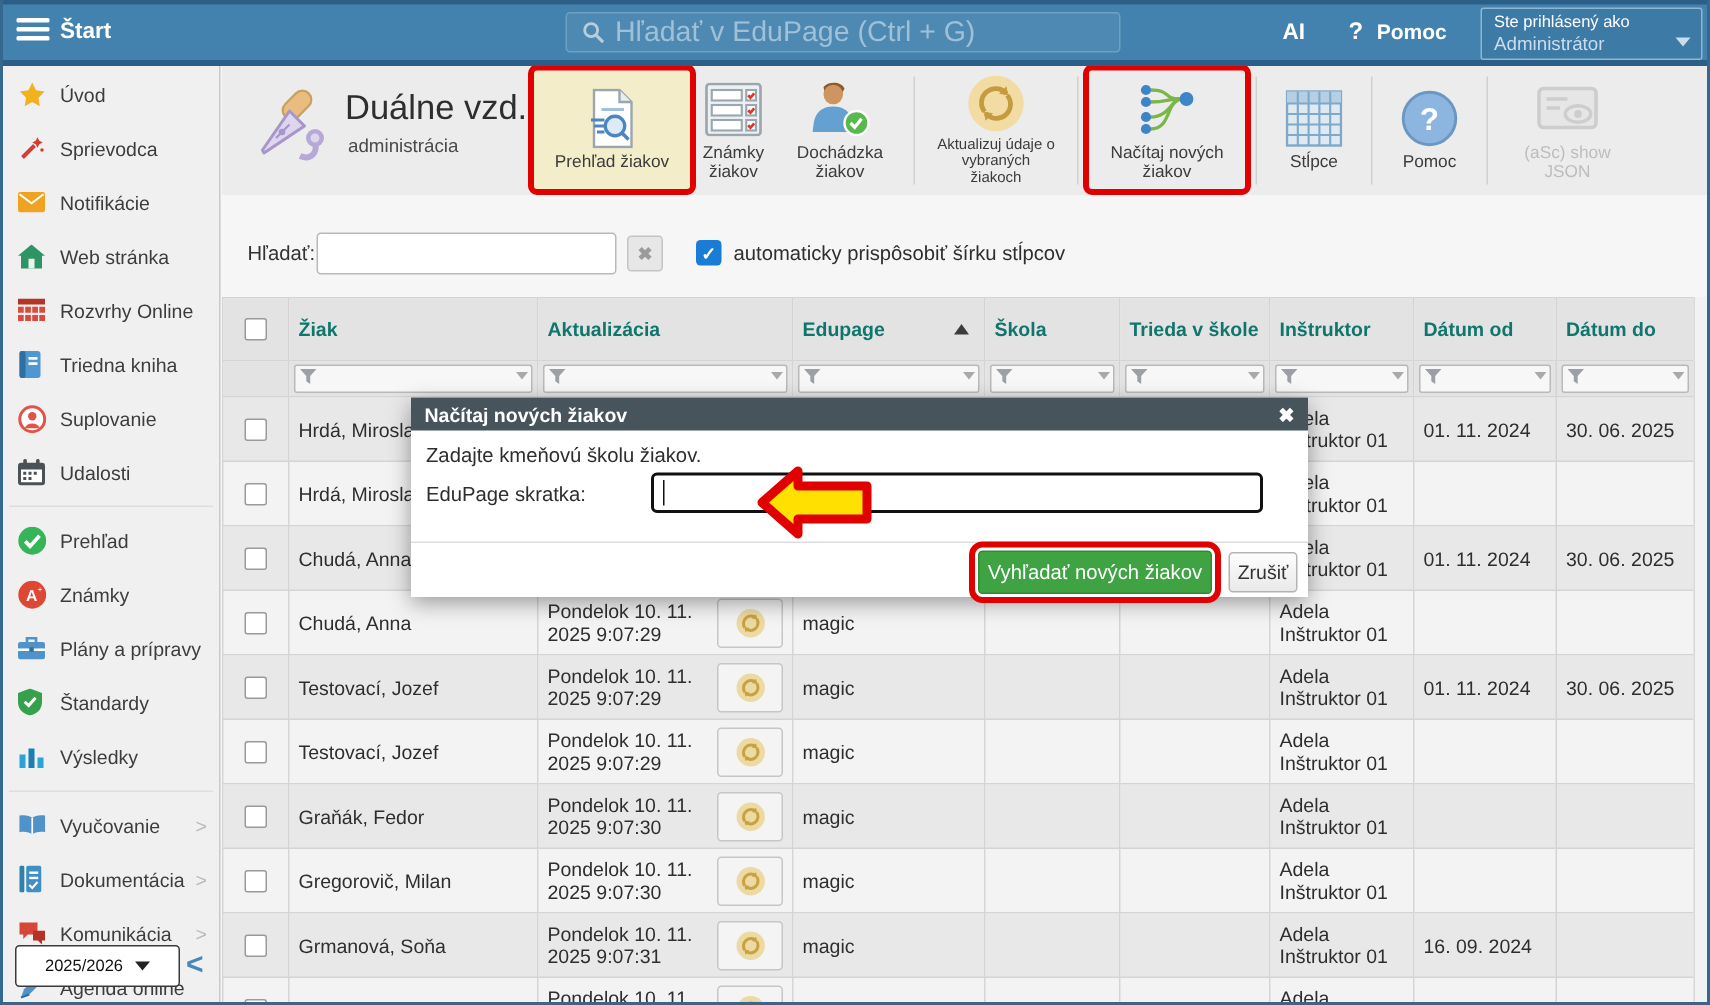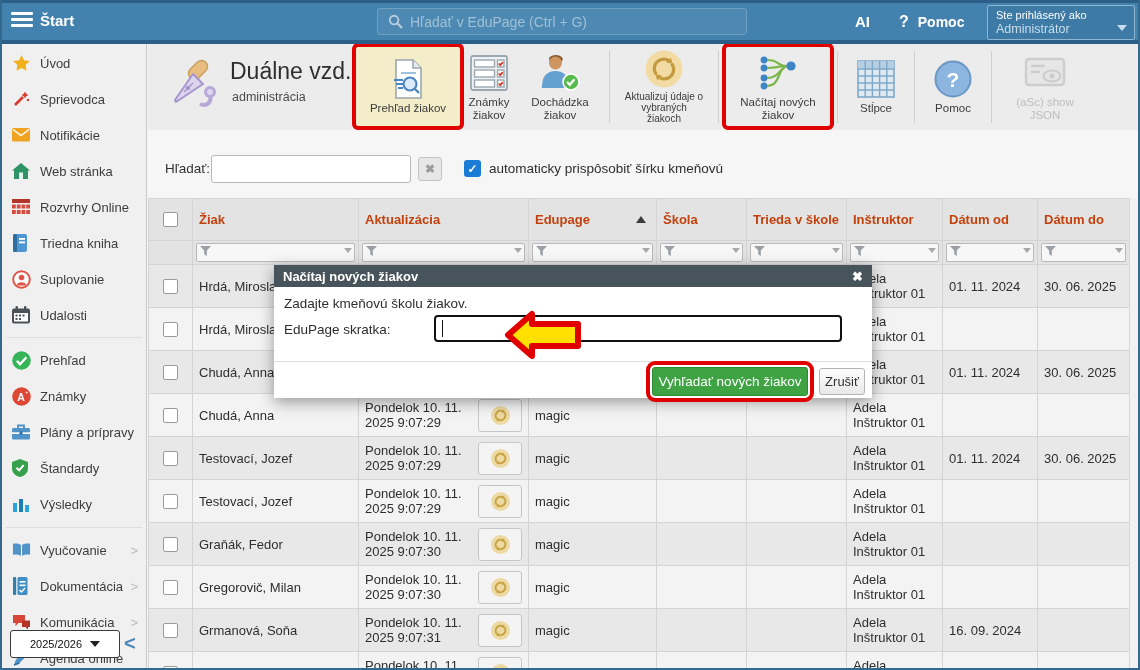--- a/index.html
+++ b/index.html
@@ -10,21 +10,21 @@
   
   .topbar { position:absolute; left:0; top:0; width:100%; height:44px;
             background:#4382ae; border-top:3px solid #2b5f88; border-bottom:4px solid #2b5f88; }
   .hamburger { position:absolute; left:9px; top:9px; width:22px; height:19px; cursor:pointer; }
   .hamburger span { display:block; height:3px; background:#fff; margin-bottom:3px; border-radius:1px; }
   .start-label { position:absolute; left:38px; top:9px; color:#fff; font-weight:bold; font-size:15px; }
   .top-search { position:absolute; left:375px; top:5px; width:370px; height:27px;
                 background:#4d89b2; border:1px solid #6fa0c0; border-radius:3px; display:flex; align-items:center; }
   .top-search svg { margin:0 7px 0 10px; }
   .top-search input { flex:1; background:transparent; border:none; outline:none;
-                      color:#d8e6f0; font-size:14px; font-family:inherit; }
+                      color:#d8e6f0; font-size:19px; font-family:inherit; }
   .top-search input::placeholder { color:#9fc0d6; }
   .ai-label { position:absolute; left:853px; top:10px; color:#fff; font-weight:bold; font-size:15px; cursor:pointer; }
   .help-group { position:absolute; left:897px; top:10px; color:#fff; cursor:pointer; font-size:14px; font-weight:bold; }
   .help-group .qmark { font-size:16px; margin-right:9px; }
   .user-box { position:absolute; left:985px; top:2px; width:148px; height:35px;
               background:#3d7aa5; border:1px solid #8fb6d0; border-radius:2px; padding:3px 8px; cursor:pointer; }
   .user-box .l1 { color:#fff; font-size:11px; font-weight:normal; line-height:13px; }
   .user-box .l2 { color:#c9dded; font-size:12.5px; line-height:14px; }
   .user-box .caret { position:absolute; right:7px; bottom:8px; width:0; height:0;
                      border-left:5px solid transparent; border-right:5px solid transparent; border-top:6px solid #c9dded; }
@@ -72,21 +72,21 @@
               display:flex; align-items:center; justify-content:center; cursor:pointer; }
   .fb-check { position:absolute; left:316px; top:30px; width:17px; height:17px; background:#1a7cd4;
               border-radius:3px; color:#fff; font-size:12px; font-weight:bold; display:flex;
               align-items:center; justify-content:center; cursor:pointer; }
   .fb-check-label { position:absolute; left:341px; top:31px; font-size:13.5px; color:#2e2e2e; }
 
   
   .tablewrap { position:absolute; left:0; top:154px; right:9px; bottom:0; overflow:hidden; }
   table.grid { border-collapse:collapse; table-layout:fixed; width:981px; }
   .grid th, .grid td { border:1px solid #d4d4d4; font-size:13px; overflow:hidden; vertical-align:middle; }
-  .grid thead th { background:#e3e3e3; color:#c2410c; font-weight:bold; text-align:left;
+  .grid thead th { background:#e3e3e3; color:#0f766e; font-weight:bold; text-align:left;
                    padding:4px 6px; height:42px; position:relative; cursor:pointer; }
   .grid .filter-row td { background:#e3e3e3; height:24px; padding:2px 3px; }
   .fcell { height:19px; background:#f7f7f7; border:1px solid #b9b9b9; border-radius:2px;
            display:flex; align-items:center; padding-left:3px; cursor:pointer; position:relative; }
   .fcell .fcaret { position:absolute; right:2px; top:4px; width:0; height:0;
                    border-left:4px solid transparent; border-right:4px solid transparent; border-top:5px solid #a9a9a9; }
   .grid tbody td { height:43px; padding:2px 6px; color:#2e2e2e; }
   .grid tbody tr:nth-child(odd) td { background:#e8e8e8; }
   .grid tbody tr:nth-child(even) td { background:#f3f3f3; }
   .cb { width:15px; height:15px; background:#fff; border:1px solid #9a9a9a; border-radius:2px; margin:0 auto; cursor:pointer; }
@@ -492,21 +492,21 @@
             <div class="cap">(aSc) show JSON</div>
           </div>
         </div>
     </div>
 
     <div class="filterbar">
       <div class="fb-label">Hľadať:</div>
       <input class="fb-input" value="" style="">
       <div class="fb-clear">✖</div>
       <div class="fb-check">✓</div>
-      <div class="fb-check-label">automaticky prispôsobiť šírku kmeňovú</div>
+      <div class="fb-check-label">automaticky prispôsobiť šírku stĺpcov</div>
     </div>
 
     <div class="tablewrap">
       <table class="grid">
         <colgroup>
           <col style="width:44px">
             <col style="width:166px">
             <col style="width:170px">
             <col style="width:128px">
           <col style="width:90px">

